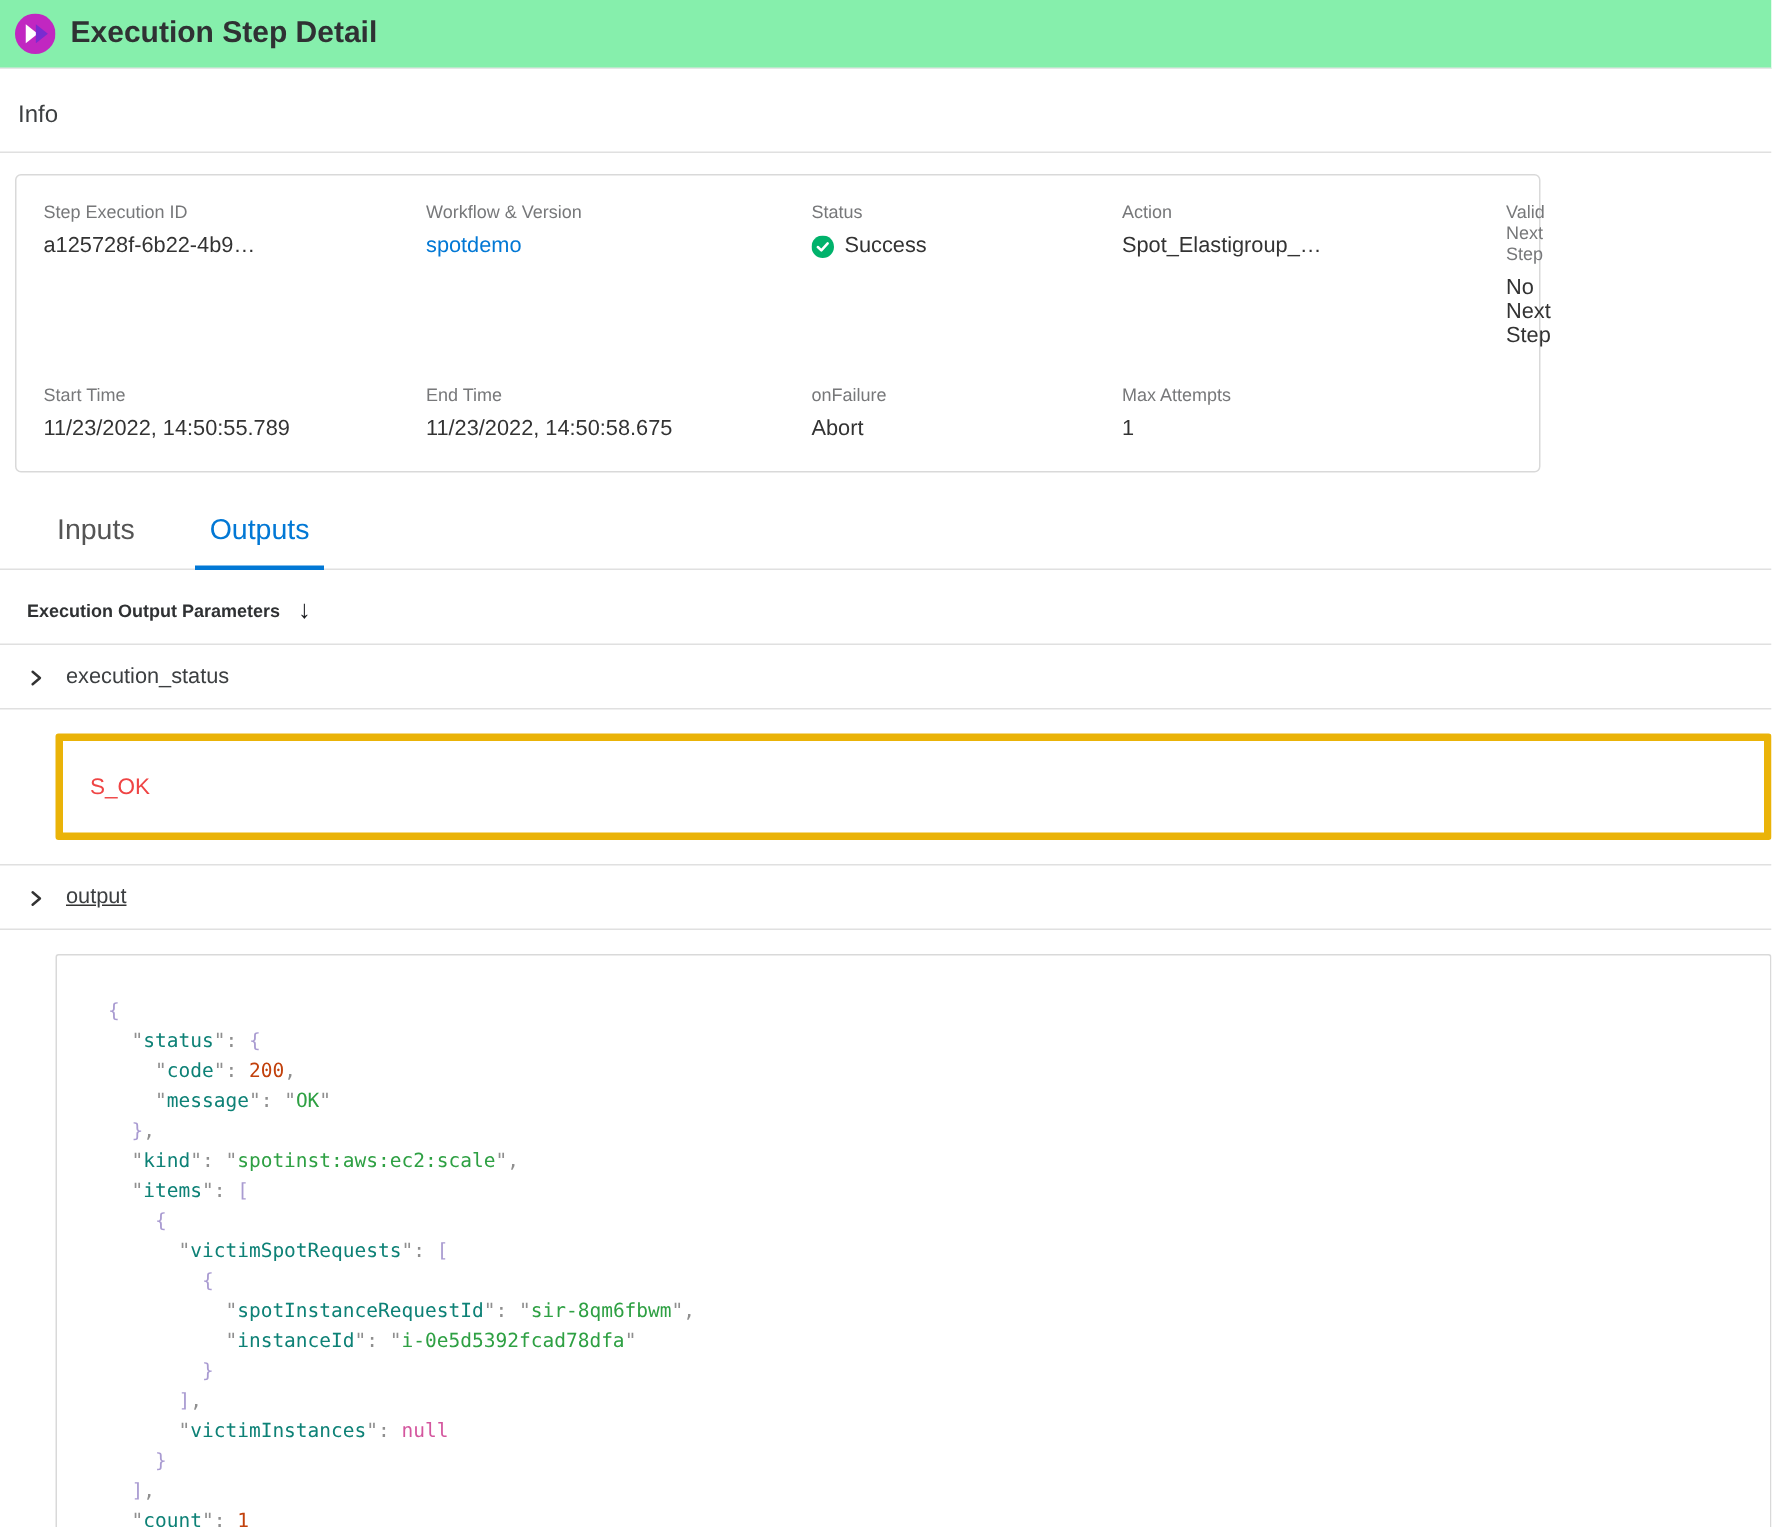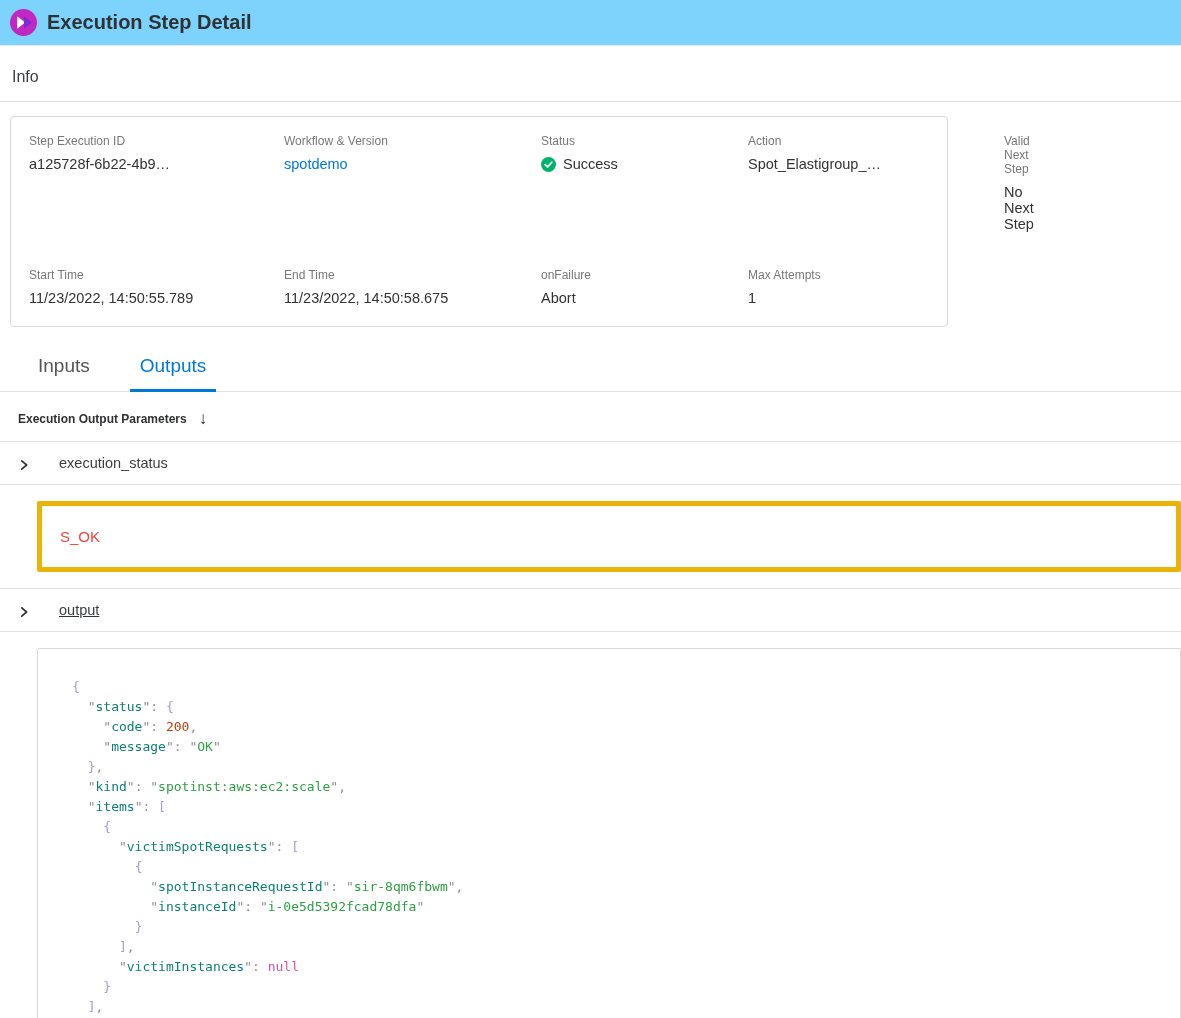--- a/index.html
+++ b/index.html
@@ -1,49 +1,49 @@
 <!DOCTYPE html>
 <html><head>
 <meta charset="utf-8">
 <style>
   * { box-sizing: border-box; margin: 0; padding: 0; }
   html, body { width: 1181px; height: 1018px; background: #ffffff; overflow: hidden; }
   body { font-family: "Liberation Sans", sans-serif; color: #333; }
 
   
-  .topbar { height: 46px; display: flex; align-items: center; padding: 0 10px; border-bottom: 1px solid #e6e6e6; background:#7dd3fc; }
+  .topbar { height: 46px; display: flex; align-items: center; padding: 0 10px; border-bottom: 1px solid #e6e6e6; background:#86efac; }
   .logo { width: 27px; height: 27px; margin-right: 10px; flex: 0 0 auto; }
   .topbar h1 { font-size: 20px; font-weight: 700; color: #2f3133; margin-right: 10px; white-space: nowrap; }
   .topbar .subtitle { font-size: 20px; font-weight: 400; color: #6b6e70; white-space: nowrap; }
 
   
   .info-label { font-size: 16px; color: #3c3f41; padding: 22px 0 15px 12px; border-bottom: 1px solid #e0e0e0; }
 
   
-  .info-card { margin: 14px 0 0 10px; width: 938px; border: 1px solid #d9d9d9; border-radius: 4px; padding: 17px 18px 20px 18px; display: grid; grid-template-columns: 255px 257px 207px 256px 1fr; row-gap: 36px; }
+  .info-card { margin: 14px 0 0 10px; width: 1017px; border: 1px solid #d9d9d9; border-radius: 4px; padding: 17px 18px 20px 18px; display: grid; grid-template-columns: 255px 257px 207px 256px 1fr; row-gap: 24px; }
   .field .flabel { font-size: 12px; color: #77787a; margin-bottom: 8px; }
   .field .fvalue { font-size: 14.5px; color: #333; }
   .field .fvalue.link { color: #0278d5; cursor: pointer; }
   .status-line { display: flex; align-items: center; gap: 7px; font-size: 14.5px; color: #333; }
   .check-icon { width: 15px; height: 15px; display: inline-block; }
 
   
   .tabs { margin-top: 22px; padding-left: 28px; display: flex; gap: 30px; border-bottom: 1px solid #e0e0e0; }
   .tab { font-size: 19px; color: #555; padding: 6px 10px 12px 10px; cursor: pointer; }
   .tab.active { color: #0278d5; border-bottom: 3px solid #0278d5; margin-bottom: -1px; }
 
   
   .params-header { display: flex; align-items: center; gap: 12px; padding: 18px 0 14px 18px; border-bottom: 1px solid #e0e0e0; }
   .params-title { font-size: 12px; font-weight: 700; color: #2f3133; }
   .dl-arrow { font-size: 17px; font-weight: 700; color: #1c1e21; line-height: 1; cursor: pointer; }
 
   
   .param-row { display: flex; align-items: center; gap: 14px; padding: 13px 0 13px 18px; border-bottom: 1px solid #e0e0e0; cursor: pointer; }
   .param-row.bt { border-top: 1px solid #e0e0e0; margin-top: 16px; text-decoration: underline; }
-  .param-name { font-size: 14.5px; color: #3c3f41; margin-left: 15px; }
+  .param-name { font-size: 14.5px; color: #3c3f41; }
   .chev { width: 12px; height: 12px; display: inline-block; }
 
   
   .value-box { margin: 16px 0 0 37px; width: 1144px; border: 5px solid #eab308; border-radius: 2px; padding: 22px 18px; font-size: 15px; color: #ef4444; }
   .json-box { margin: 16px 0 0 37px; width: 1144px; height: 452px; border: 1px solid #d9d9d9; border-radius: 2px; padding: 28px 10px 20px 34px; overflow: auto; }
   .json-box pre { font-family: "DejaVu Sans Mono", monospace; font-size: 13px; line-height: 20px; }
 
   
   .j-key  { color: #0d8176; }
   .j-str  { color: #2ea043; }

